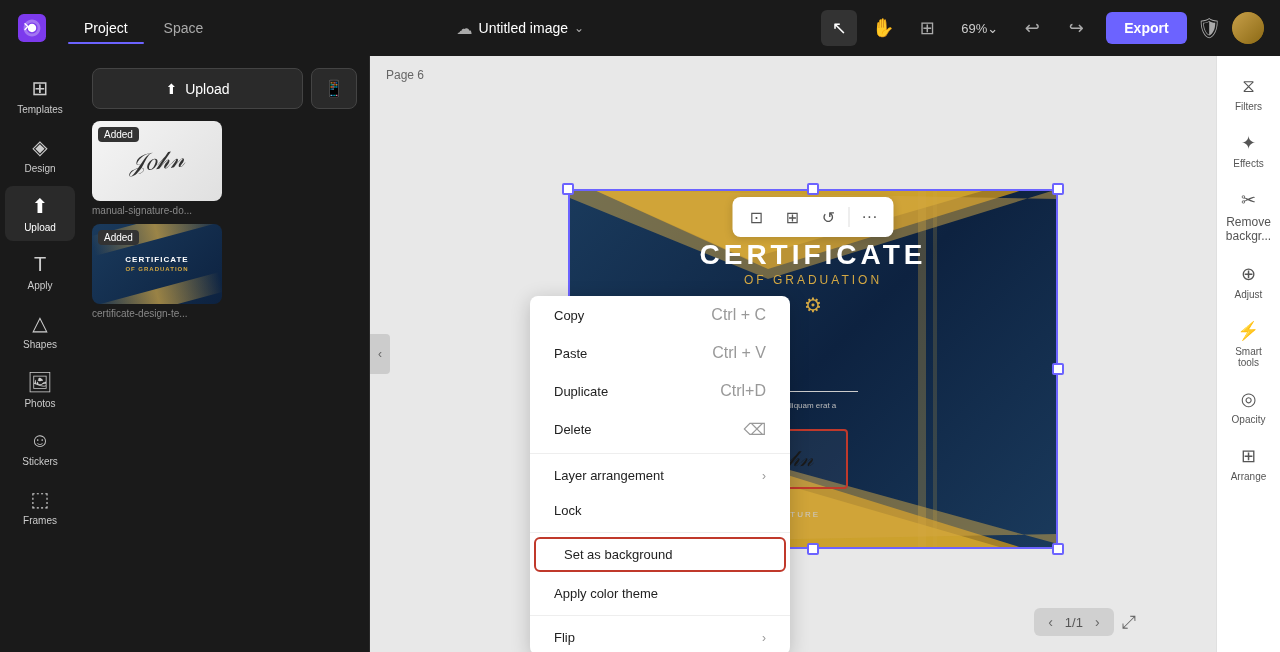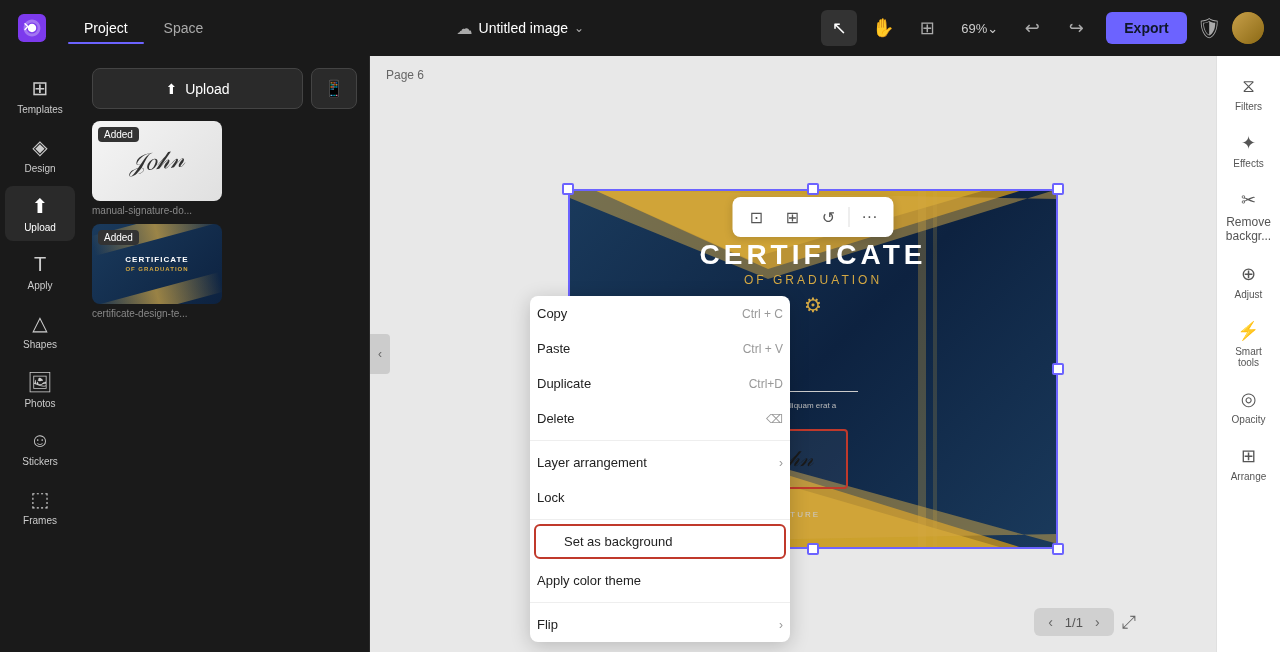--- a/index.html
+++ b/index.html
@@ -16,21 +16,21 @@
     .topbar-center { flex: 1; display: flex; align-items: center; justify-content: center; gap: 12px; }
     .doc-title-area { display: flex; align-items: center; gap: 6px; }
     .doc-cloud-icon { color: #aaa; font-size: 16px; }
     .doc-title { color: #fff; font-size: 14px; font-weight: 500; }
     .doc-chevron { color: #aaa; font-size: 12px; }
     .topbar-tools { display: flex; align-items: center; gap: 8px; }
     .tool-btn { width: 36px; height: 36px; display: flex; align-items: center; justify-content: center; border-radius: 6px; cursor: pointer; color: #aaa; font-size: 18px; border: none; background: transparent; }
     .tool-btn.active { background: #333; color: #fff; }
     .zoom-area { display: flex; align-items: center; gap: 0; color: #ccc; font-size: 13px; padding: 4px 8px; border-radius: 4px; cursor: pointer; }
     .topbar-right { display: flex; align-items: center; gap: 10px; }
-    .export-btn { background: #6c63ff; color: #0f172a; border: none; border-radius: 6px; padding: 8px 18px; font-size: 14px; font-weight: 600; cursor: pointer; }
+    .export-btn { background: #6c63ff; color: #ffffff; border: none; border-radius: 6px; padding: 8px 18px; font-size: 14px; font-weight: 600; cursor: pointer; }
     .shield-icon { color: #aaa; font-size: 20px; cursor: pointer; }
     .avatar { width: 32px; height: 32px; border-radius: 50%; background: #8b6914; overflow: hidden; cursor: pointer; display: flex; align-items: center; justify-content: center; }
 
     
     .main { display: flex; flex: 1; overflow: hidden; }
 
     
     .sidebar { width: 80px; background: #1a1a1a; display: flex; flex-direction: column; align-items: center; padding: 12px 0; gap: 4px; flex-shrink: 0; }
     .sidebar-item { display: flex; flex-direction: column; align-items: center; gap: 4px; padding: 8px 6px; border-radius: 8px; cursor: pointer; width: 70px; }
     .sidebar-item.active { background: #2a2a2a; }
@@ -81,23 +81,23 @@
     .cert-sig-text { color: #1a1a1a; font-family: 'Georgia', serif; font-style: italic; font-size: 22px; }
     .cert-sig-label { position: absolute; bottom: 30px; left: 160px; color: #ccc; font-size: 8px; letter-spacing: 2px; text-align: center; width: 120px; }
 
     
     .floating-toolbar { position: absolute; top: 8px; left: 50%; transform: translateX(-50%); background: #fff; border-radius: 8px; padding: 4px 8px; display: flex; align-items: center; gap: 4px; box-shadow: 0 2px 8px rgba(0,0,0,0.15); z-index: 20; }
     .floating-btn { width: 32px; height: 32px; display: flex; align-items: center; justify-content: center; border-radius: 4px; cursor: pointer; color: #555; font-size: 16px; border: none; background: transparent; }
     .floating-divider { width: 1px; height: 20px; background: #ddd; }
 
     
     .context-menu { position: absolute; top: 240px; left: 160px; background: #fff; border-radius: 8px; box-shadow: 0 4px 20px rgba(0,0,0,0.2); min-width: 260px; z-index: 50; overflow: hidden; }
-    .ctx-item { display: flex; align-items: center; justify-content: space-between; padding: 10px 7px; cursor: pointer; font-size: 13px; color: #222; }
+    .ctx-item { display: flex; align-items: center; justify-content: space-between; padding: 10px 24px; cursor: pointer; font-size: 13px; color: #222; }
     .ctx-item.highlighted { background: #fff; border: 2px solid #c0392b; border-radius: 4px; margin: 2px 4px; padding: 8px 28px; }
-    .ctx-shortcut { color: #999; font-size: 12px; margin-left: 8px; }
+    .ctx-shortcut { color: #999; font-size: 16px; margin-left: 8px; }
     .ctx-arrow { color: #999; font-size: 12px; }
     .ctx-divider { height: 1px; background: #eee; margin: 4px 0; }
 
     
     .right-sidebar { width: 64px; background: #fff; border-left: 1px solid #e0e0e0; display: flex; flex-direction: column; align-items: center; padding: 12px 0; gap: 4px; flex-shrink: 0; }
     .rs-item { display: flex; flex-direction: column; align-items: center; gap: 4px; padding: 8px 4px; border-radius: 8px; cursor: pointer; width: 58px; }
     .rs-item .icon { font-size: 18px; color: #555; }
     .rs-item .label { font-size: 10px; color: #555; text-align: center; }
 
     

